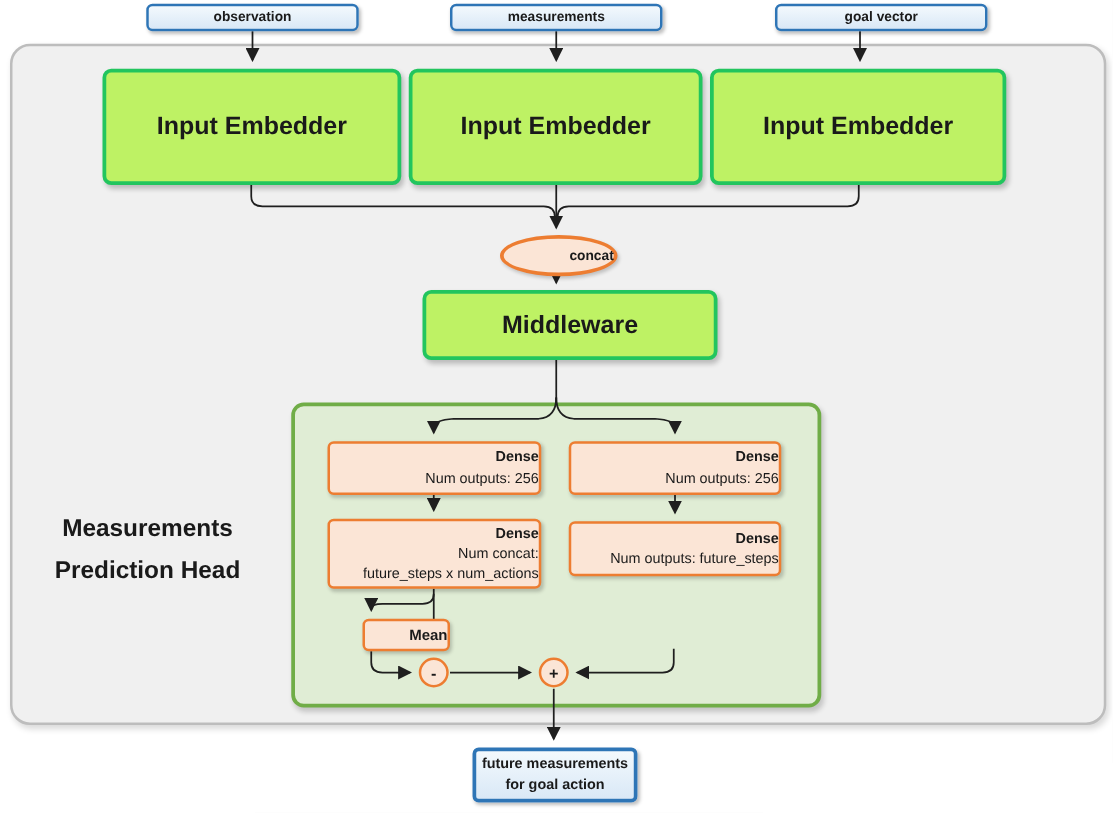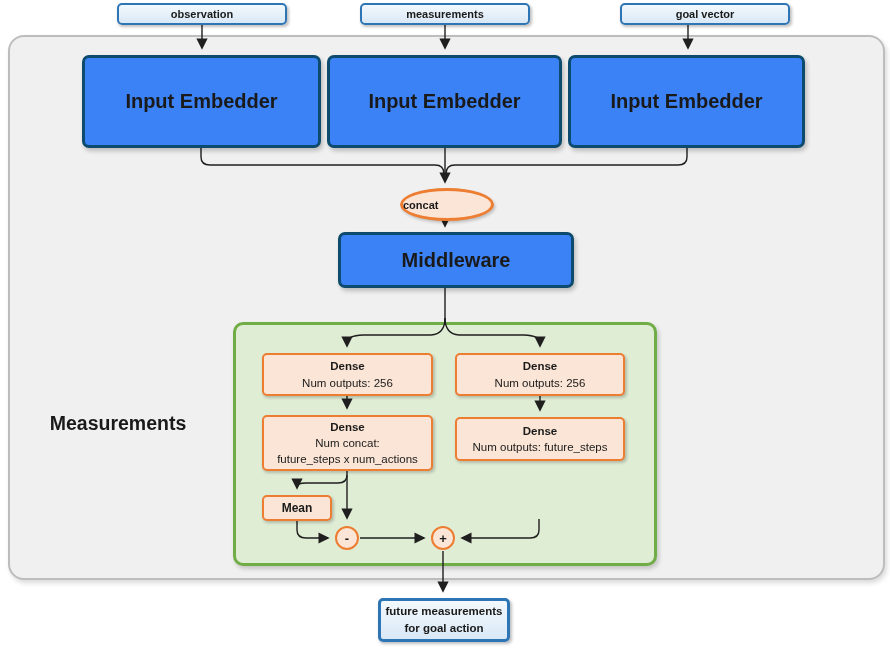--- a/index.html
+++ b/index.html
@@ -22,35 +22,36 @@
   .box{position:absolute;display:flex;align-items:center;justify-content:center;
        box-sizing:border-box;text-align:center;z-index:3;}
   .blue{
     background:linear-gradient(180deg,#f3f9fd 0%,#d9e8f6 100%);
     border:2px solid #2e75b6;border-radius:5px;
     font-weight:bold;font-size:11px;
     box-shadow:1.5px 2px 3px rgba(0,0,0,0.25);
   }
   .blue-big{border-width:3px;font-size:11.5px;line-height:1.5;flex-direction:column;}
   .green{
-    background:#3b82f6;border:3px solid #0c4a6e;border-radius:7px;
+    background:#bef264;border:3px solid #22c55e;border-radius:7px;
     font-weight:bold;font-size:20px;
     box-shadow:2px 3px 4px rgba(0,0,0,0.22);
   }
   .orange{
     background:#fbe5d6;border:2.5px solid #ed7d31;border-radius:5px;
     font-size:11.5px;flex-direction:column;line-height:1.4;
     box-shadow:1.5px 2px 3px rgba(0,0,0,0.2);
+    align-items:flex-end;
   }
   .orange .t{font-weight:bold;}
-  .orange-small{font-weight:bold;font-size:12px;}
+  .orange-small{font-weight:bold;font-size:12px;margin-left:28px;}
   .ellipse{
     position:absolute;left:400px;top:188px;width:88px;height:27px;
     background:#fbe5d6;border:3px solid #ed7d31;border-radius:50%;
-    display:flex;align-items:center;justify-content:flex-start;
+    display:flex;align-items:center;justify-content:flex-end;
     font-weight:bold;font-size:11px;z-index:3;
     box-shadow:1.5px 2px 3px rgba(0,0,0,0.2);
   }
   .op-circle{
     position:absolute;width:24px;height:24px;box-sizing:border-box;
     background:#fbe5d6;border:2.5px solid #ed7d31;border-radius:50%;
     display:flex;align-items:center;justify-content:center;
     font-weight:bold;font-size:13px;z-index:3;
   }
   .head-title{
@@ -118,20 +119,21 @@
   <div class="ellipse">
     <span>concat</span>
   </div>
 
   <div class="box green" style="left:338px;top:232px;width:236px;height:56px;">
     <span>Middleware</span>
   </div>
 
   <div class="head-title">
     <div>Measurements</div>
+    <div>Prediction Head</div>
   </div>
 
   <div class="box orange" style="left:262px;top:353px;width:171px;height:43px;">
     <span class="t">Dense</span>
     <span>Num outputs: 256</span>
   </div>
   <div class="box orange" style="left:262px;top:415px;width:171px;height:56px;">
     <span class="t">Dense</span>
     <span>Num concat:</span>
     <span>future_steps x num_actions</span>

